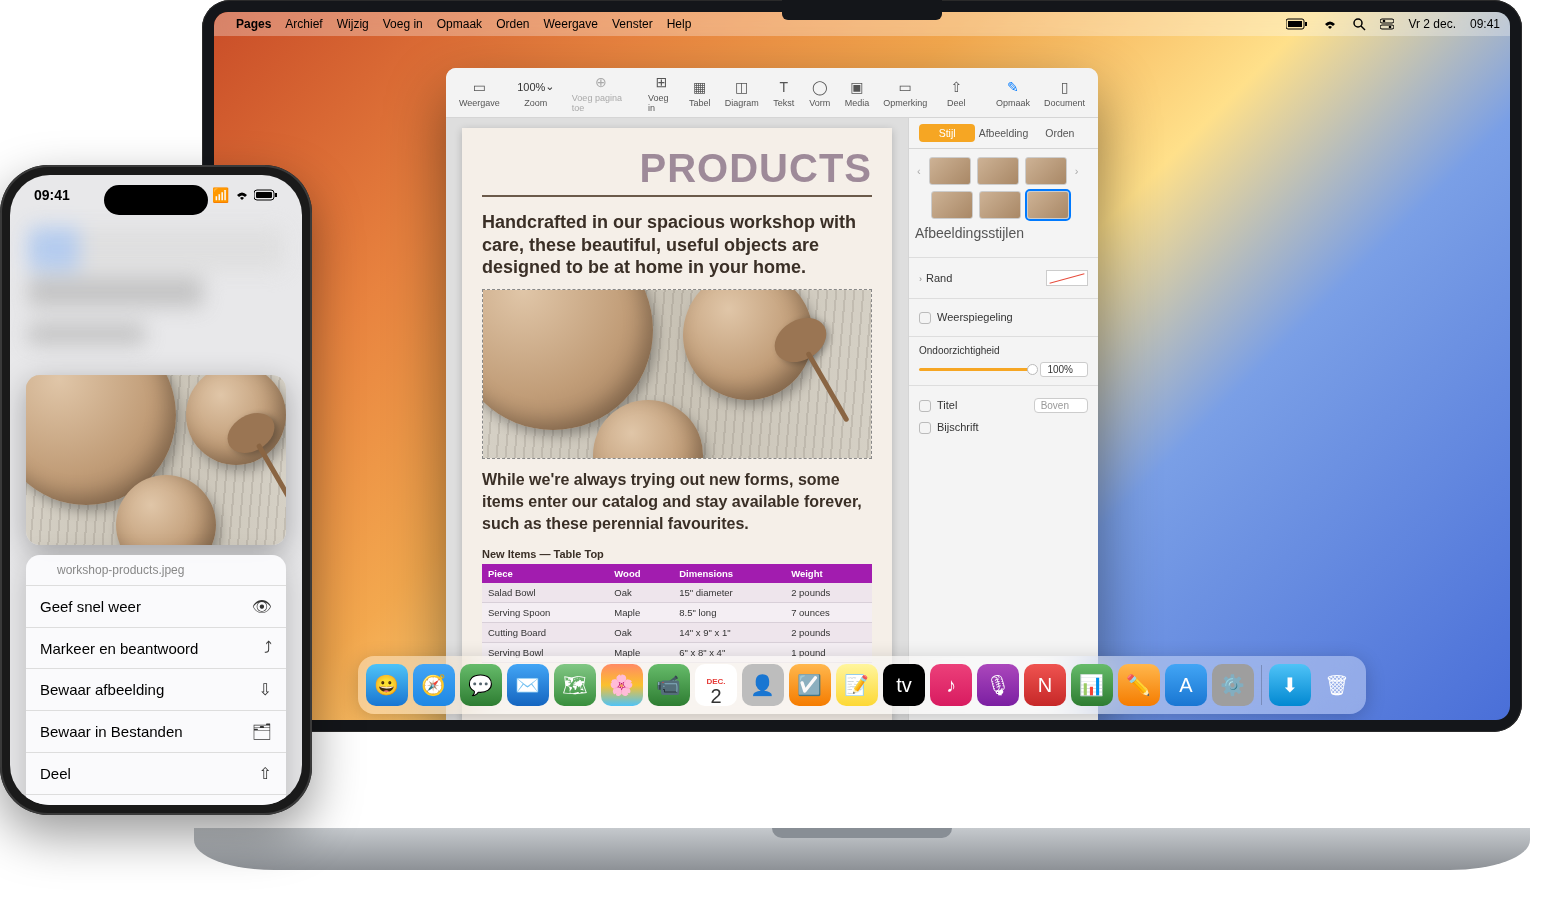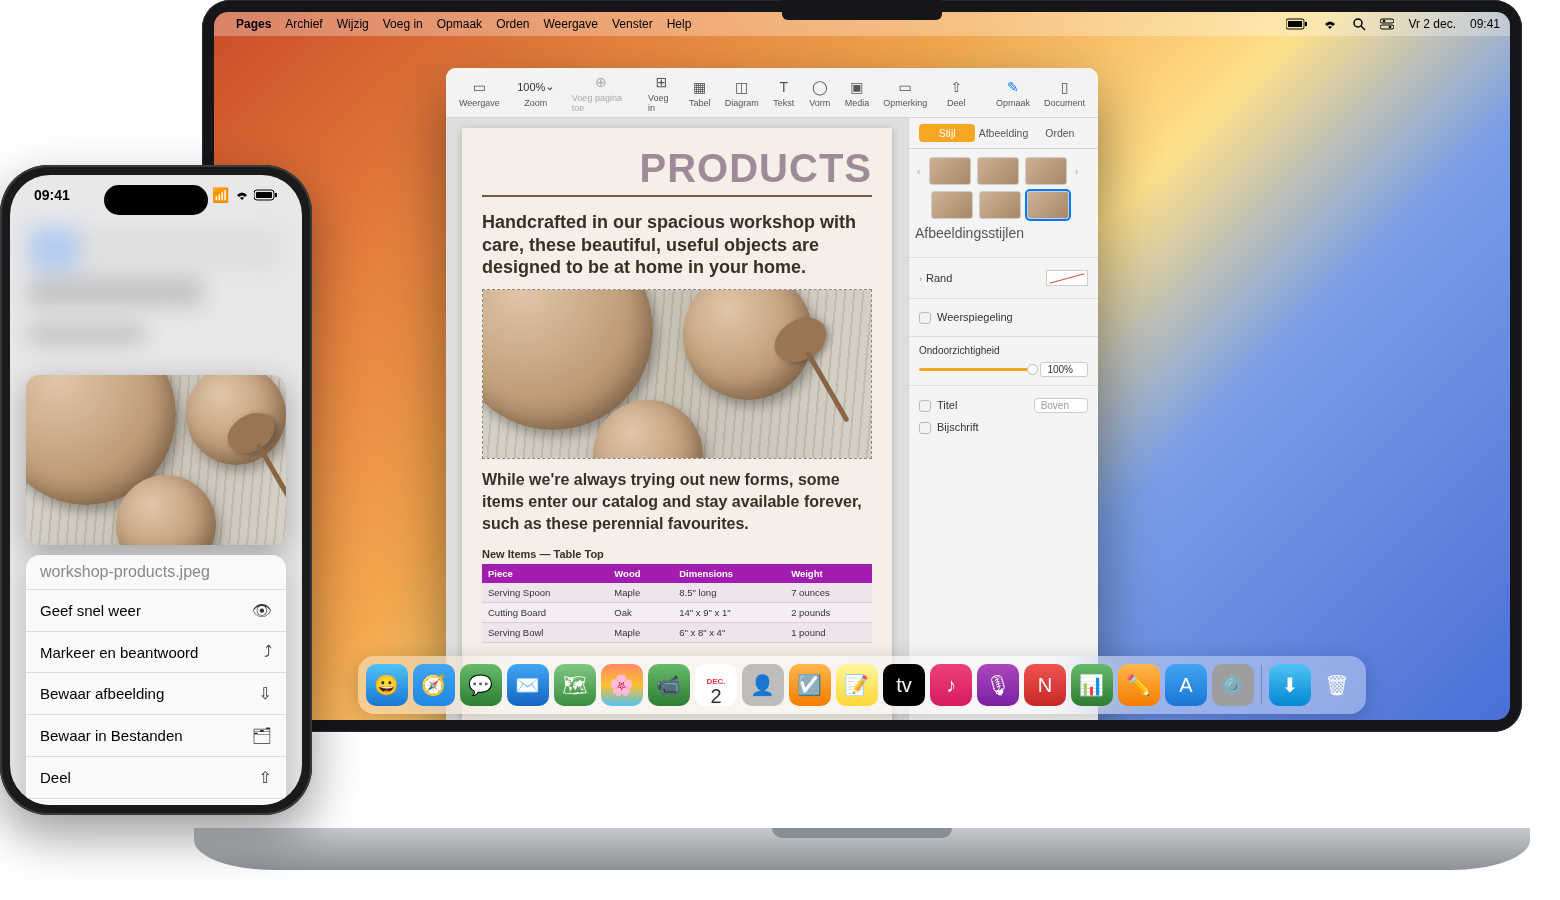--- a/index.html
+++ b/index.html
@@ -84,21 +84,21 @@
 .iphone { position: absolute; left: 0; top: 165px; width: 312px; height: 650px; background: #1a1a1a; border-radius: 48px; padding: 10px; box-shadow: 0 20px 50px rgba(0,0,0,0.4), inset 0 0 0 2px #3a3a3a; z-index: 200; }
 .ip-screen { width: 100%; height: 100%; background: #e8e8ea; border-radius: 40px; overflow: hidden; position: relative; }
 .ip-island { position: absolute; top: 10px; left: 50%; transform: translateX(-50%); width: 104px; height: 30px; background: #000; border-radius: 18px; z-index: 10; }
 .ip-status { position: absolute; top: 12px; left: 0; right: 0; padding: 0 24px; display: flex; justify-content: space-between; font-size: 14px; font-weight: 600; z-index: 9; }
 .ip-status .right { display: flex; gap: 4px; align-items: center; }
 .ip-blur { position: absolute; top: 0; left: 0; right: 0; height: 220px; filter: blur(10px); opacity: 0.8; }
 .ip-blur-row { height: 44px; background: linear-gradient(90deg,#a8c5f0 20%,#ddd 20%); margin: 52px 18px 6px; border-radius: 8px; }
 .ip-blur-row2 { height: 30px; background: #bbb; margin: 0 18px; border-radius: 4px; }
 .ip-preview { position: absolute; top: 200px; left: 16px; right: 16px; height: 170px; border-radius: 14px; overflow: hidden; box-shadow: 0 8px 30px rgba(0,0,0,0.3); }
 .ip-menu { position: absolute; top: 380px; left: 16px; right: 16px; background: rgba(250,250,252,0.98); border-radius: 14px; overflow: hidden; box-shadow: 0 8px 30px rgba(0,0,0,0.2); }
-.ip-filename { padding: 8px 14px; font-size: 16px; color: #888; border-bottom: 0.5px solid #ddd; }
+.ip-filename { padding: 8px 31px; font-size: 12px; color: #888; border-bottom: 0.5px solid #ddd; }
 .ip-menu-item { display: flex; justify-content: space-between; align-items: center; padding: 11px 14px; font-size: 15px; border-bottom: 0.5px solid #ddd; cursor: default; }
 .ip-menu-item:last-child { border-bottom: none; }
 .ip-menu-icon { font-size: 16px; color: #333; }
 
 
 .bowls-bg { position: absolute; inset: 0; background: linear-gradient(90deg,#d5d0c5 0%,#c8c2b5 50%,#d5d0c5 100%); }
 .bowls-bg::before { content:""; position: absolute; inset: 0; background: repeating-linear-gradient(95deg,rgba(90,80,70,0.15) 0 2px,transparent 2px 9px); }
 .bowl { position: absolute; border-radius: 50%; background: radial-gradient(circle at 35% 30%,#e0c6a8,#c19d78 55%,#9a7553); box-shadow: inset -8px -8px 20px rgba(0,0,0,0.25), 4px 6px 12px rgba(0,0,0,0.3); }
 .spoon { position: absolute; background: #9a7553; border-radius: 50%; transform: rotate(-30deg); box-shadow: 2px 3px 6px rgba(0,0,0,0.3); }
 .spoon::after { content:""; position: absolute; left: 45%; top: 85%; width: 10%; height: 200%; background: #8a6543; border-radius: 4px; }
@@ -236,20 +236,26 @@
                 <thead>
                     <tr>
                   <th>Piece</th>
                   <th>Wood</th>
                   <th>Dimensions</th>
                   <th>Weight</th>
                 </tr>
                   </thead>
                 <tbody id="tbl-body">
                     <tr>
+                      <td>Salad Bowl</td>
+                      <td>Oak</td>
+                      <td>15" diameter</td>
+                      <td>2 pounds</td>
+                    </tr>
+                    <tr>
                       <td>Serving Spoon</td>
                       <td>Maple</td>
                       <td>8.5" long</td>
                       <td>7 ounces</td>
                     </tr>
                     <tr>
                       <td>Cutting Board</td>
                       <td>Oak</td>
                       <td>14" x 9" x 1"</td>
                       <td>2 pounds</td>

